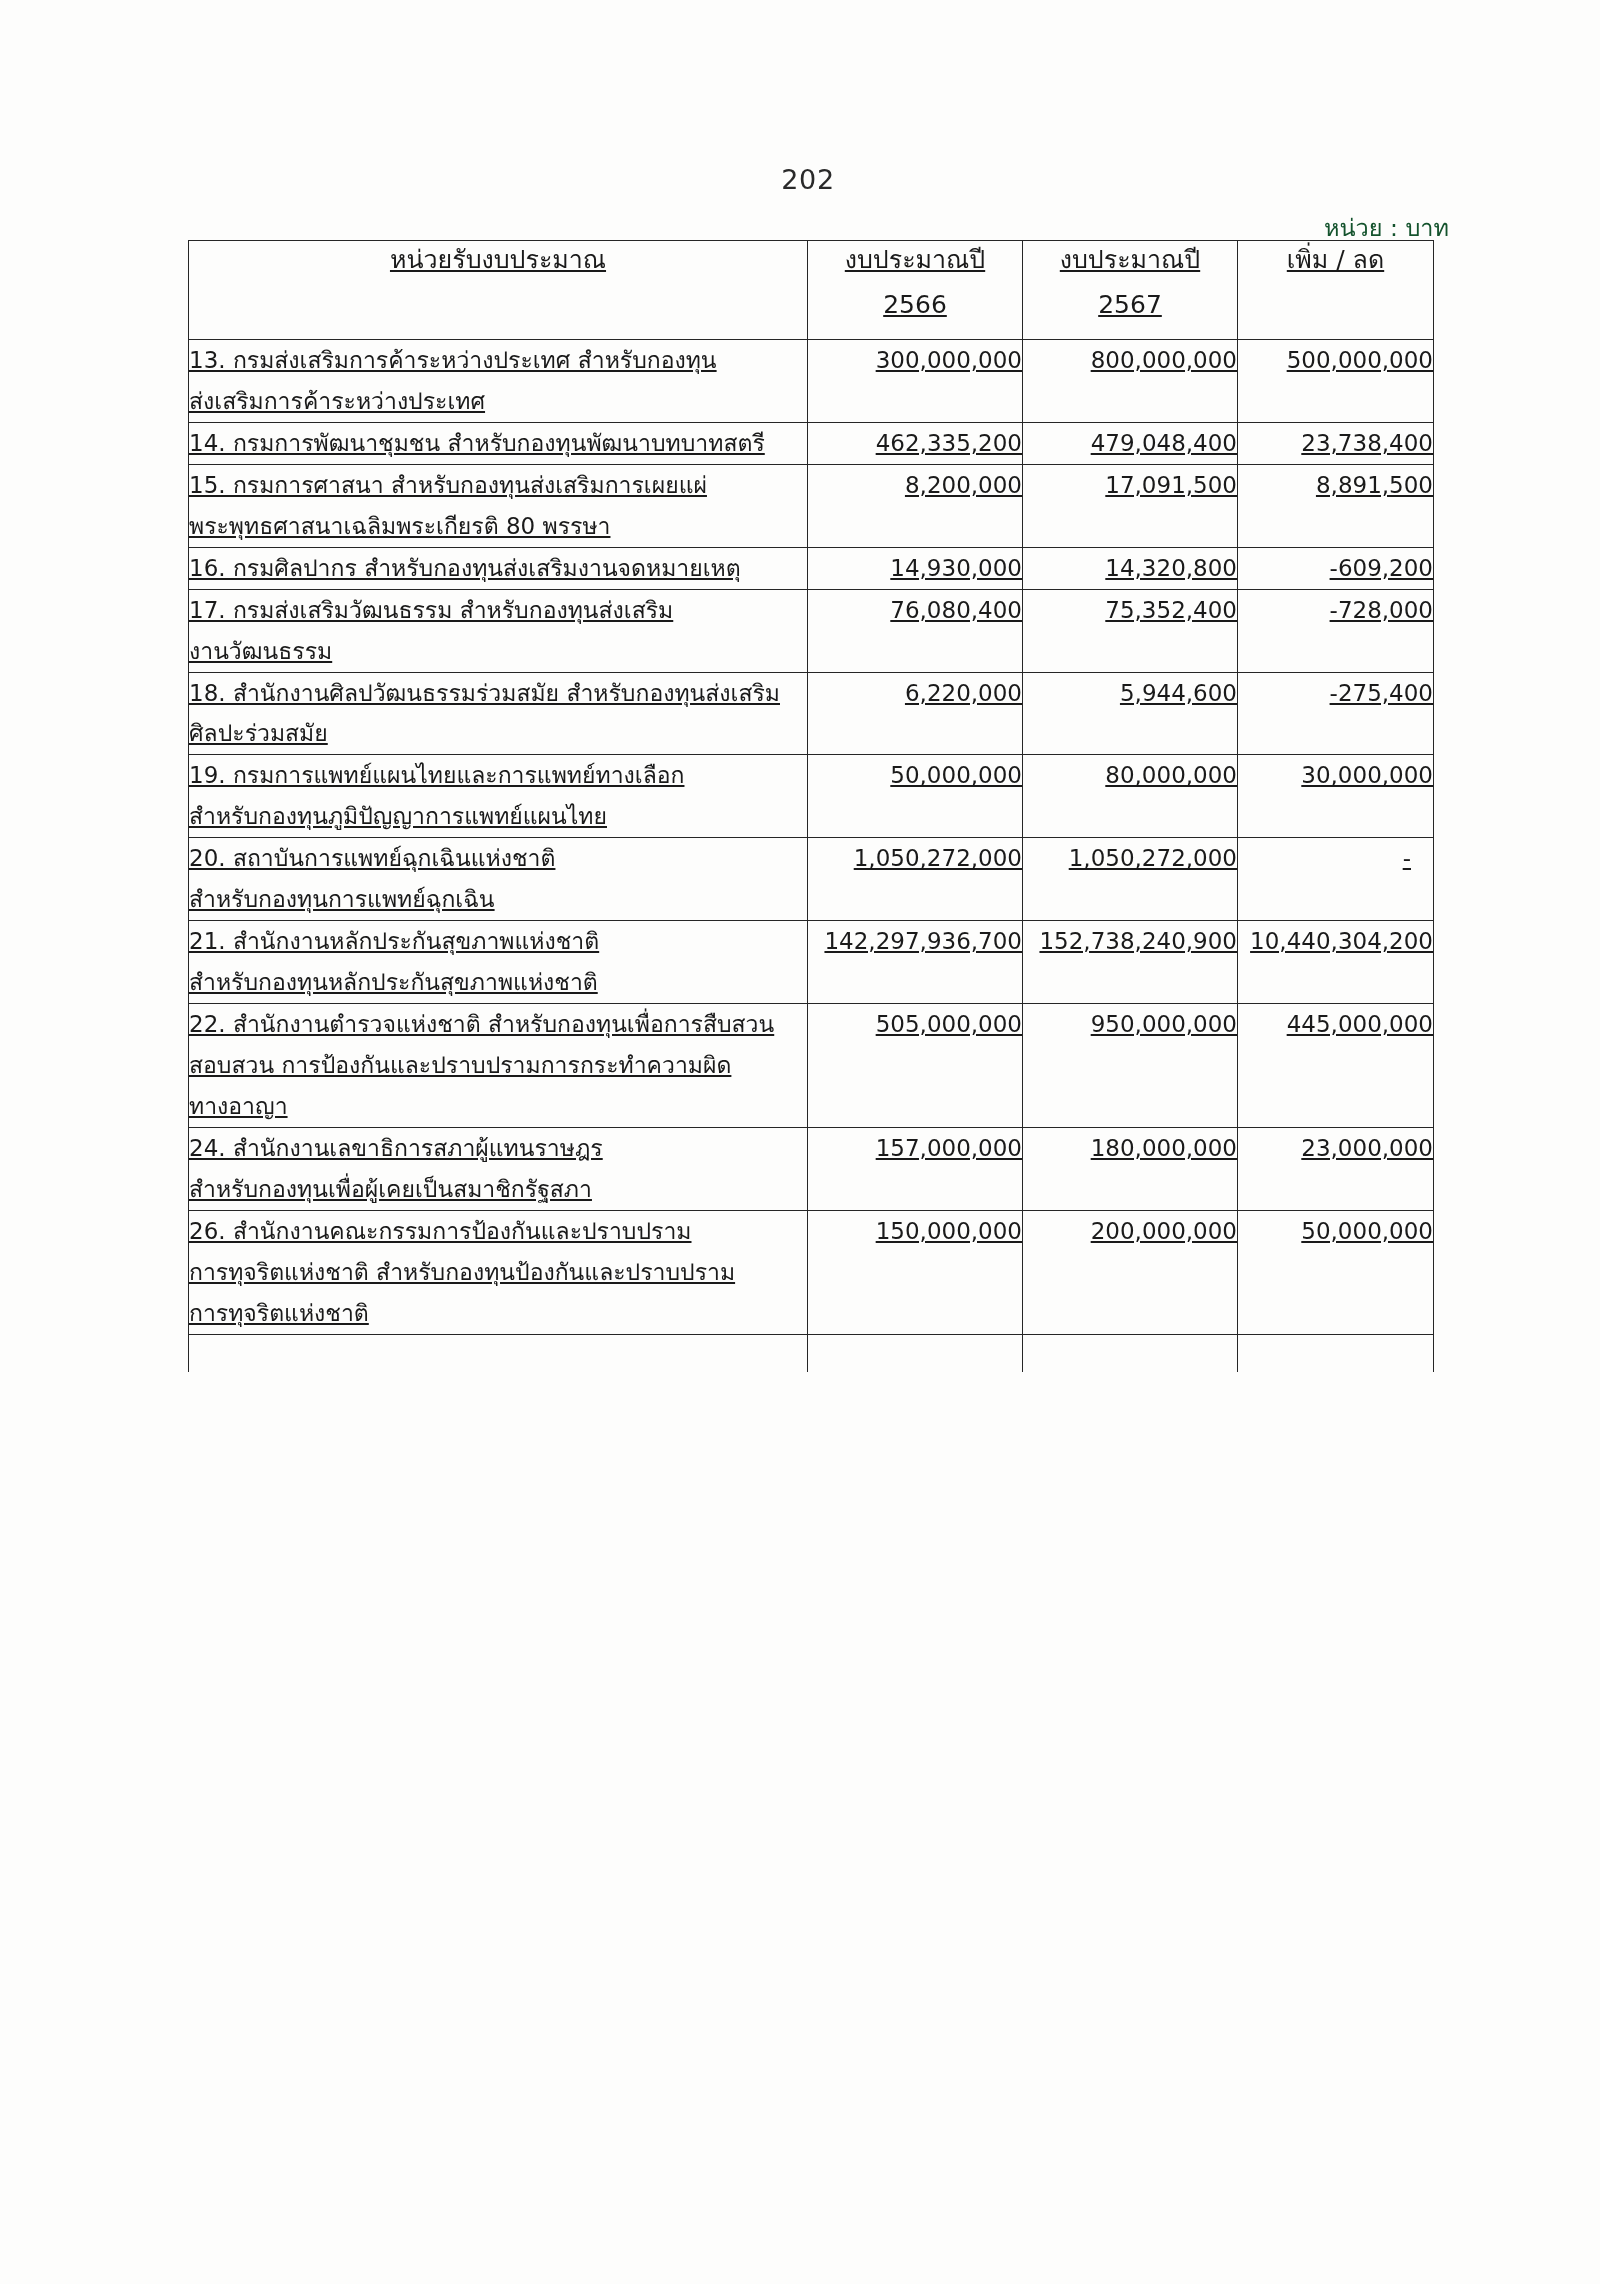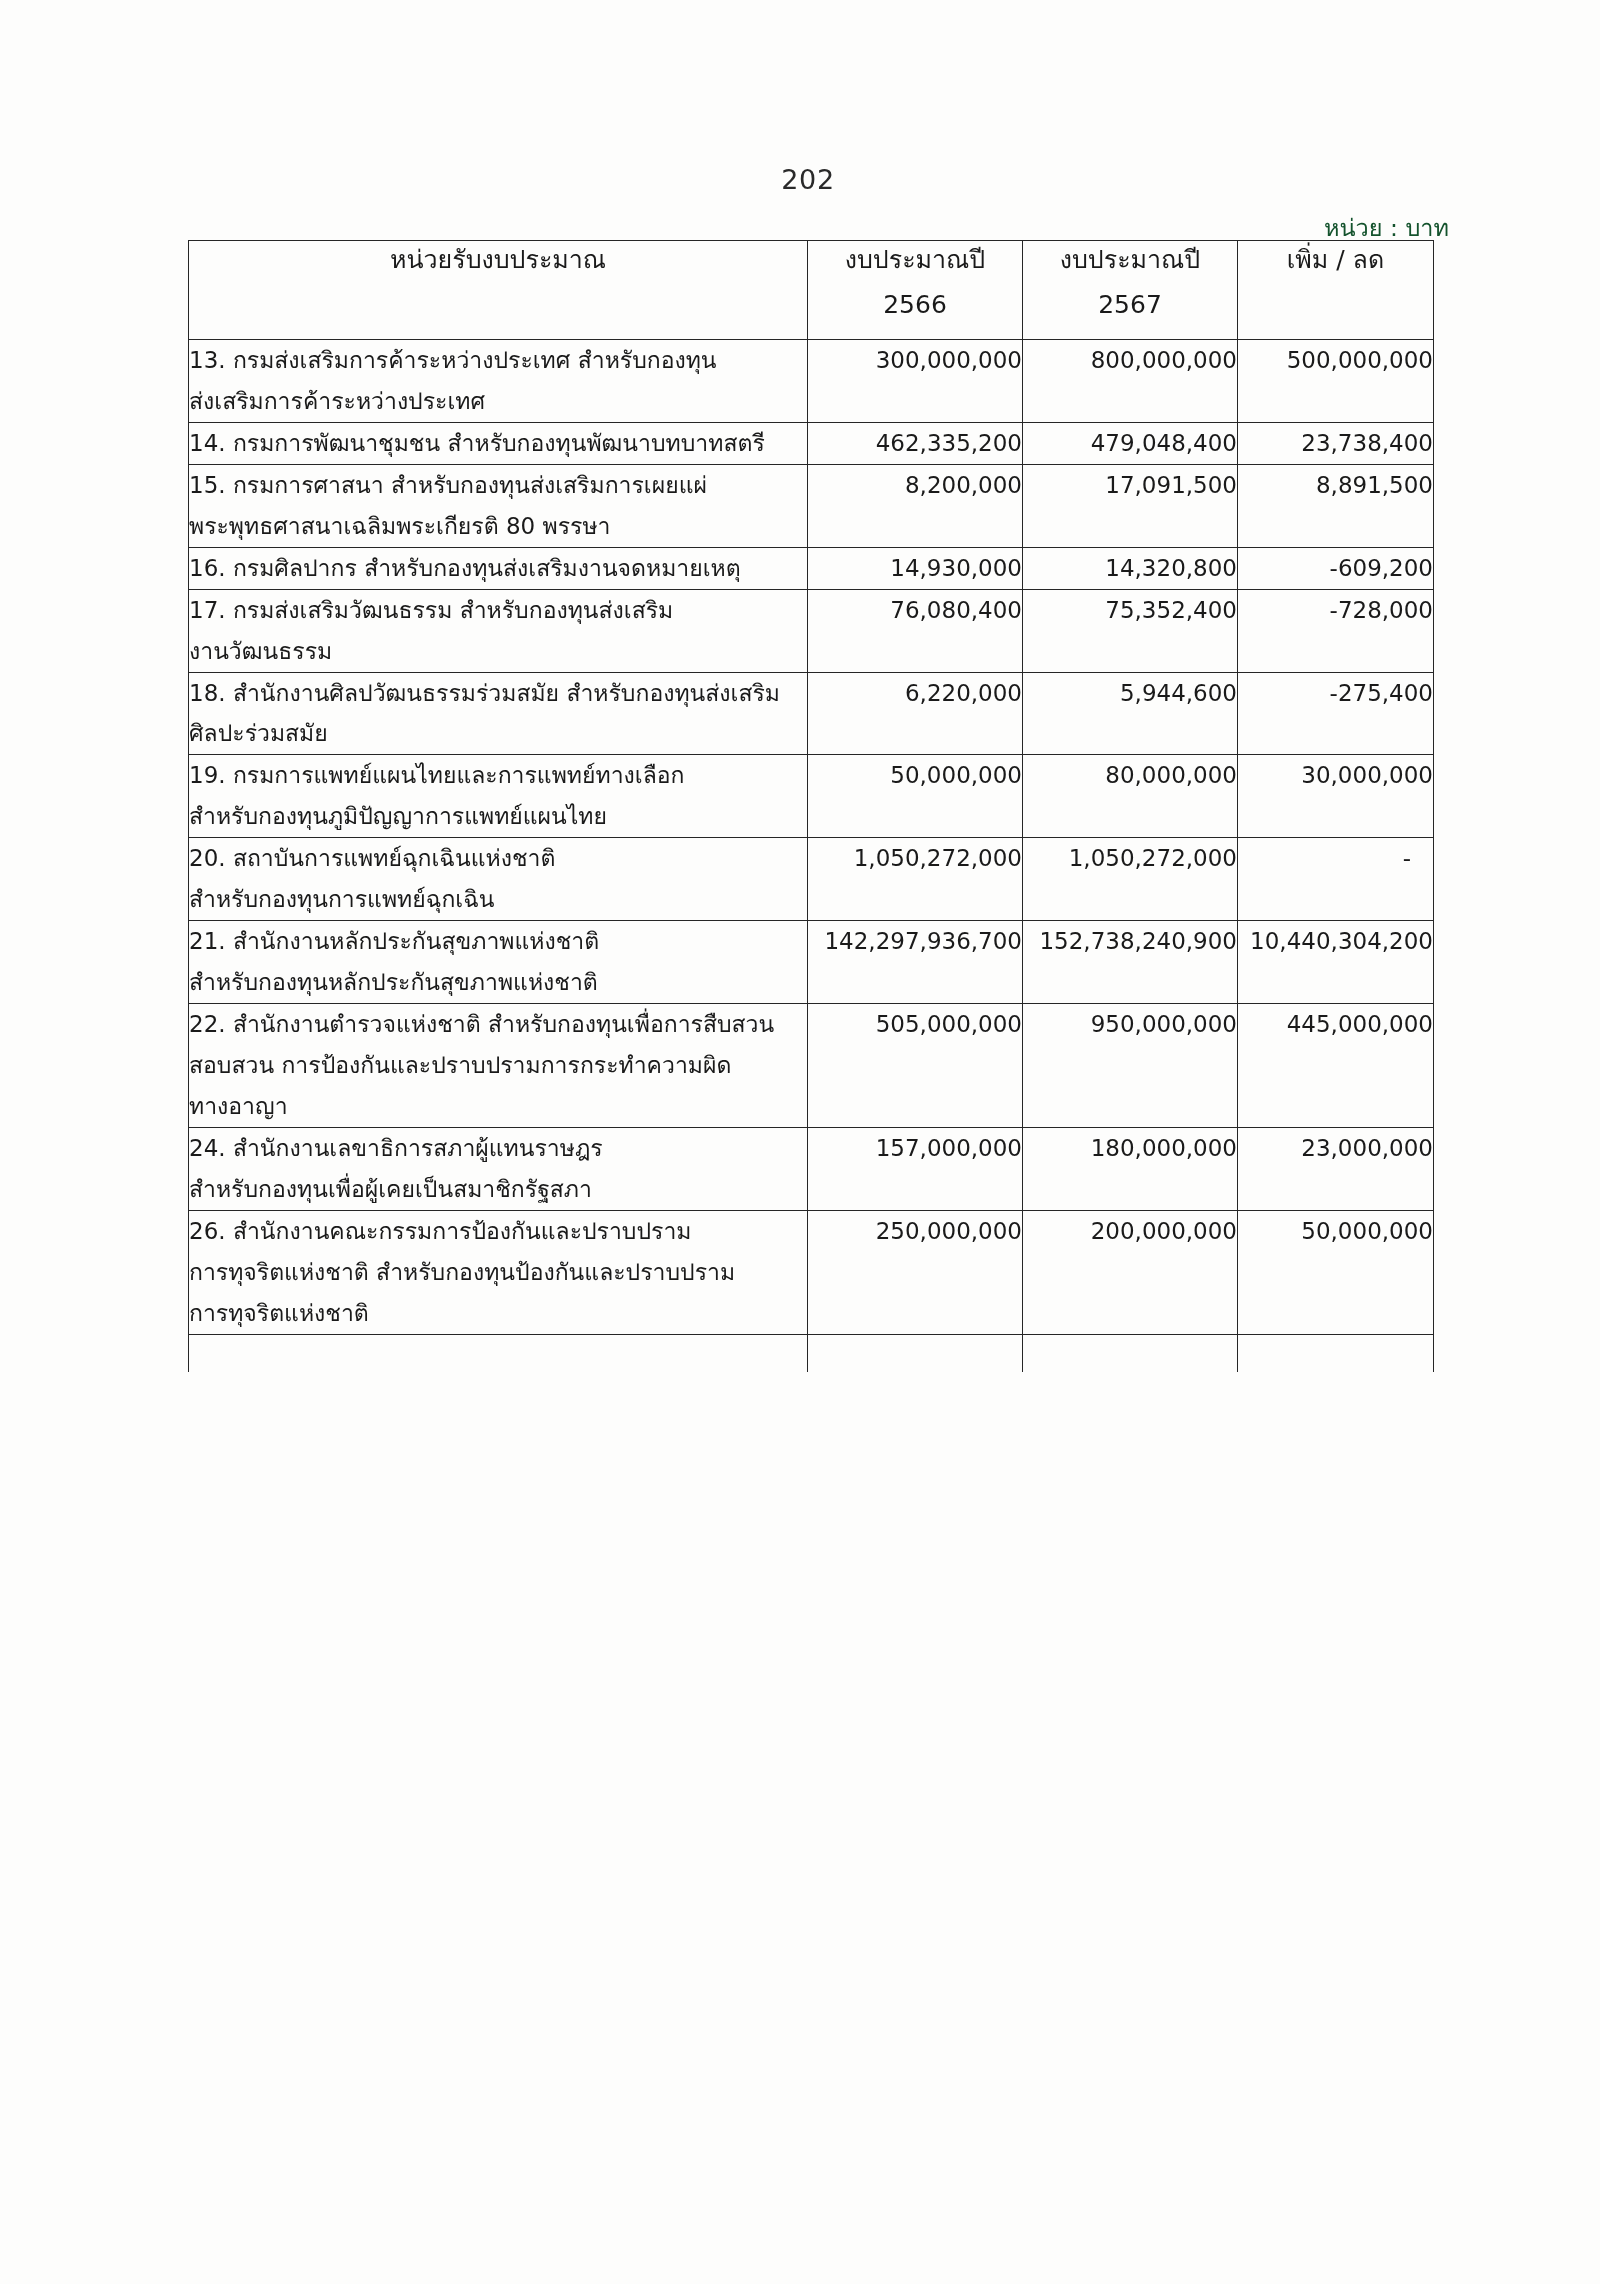--- a/index.html
+++ b/index.html
@@ -42,20 +42,21 @@
   .table-wrap {
     position: absolute;
     top: 240px;
     left: 188px;
     width: 1245px;
   }
   table.budget {
     width: 1245px;
     border-collapse: collapse;
     table-layout: fixed;
+    text-decoration: underline;
   }
   table.budget th, table.budget td {
     border: 1.3px solid #262626;
     vertical-align: top;
     padding: 0;
   }
   thead th {
     text-align: center;
     font-weight: normal;
     font-size: 25px;
@@ -234,21 +235,21 @@
             <td class="num">157,000,000</td>
             <td class="num">180,000,000</td>
             <td class="num">23,000,000</td>
           </tr>
           <tr>
             <td class="name">
               <span class="name-line">26. สำนักงานคณะกรรมการป้องกันและปราบปราม</span>
               <span class="name-line">การทุจริตแห่งชาติ สำหรับกองทุนป้องกันและปราบปราม</span>
               <span class="name-line">การทุจริตแห่งชาติ</span>
             </td>
-            <td class="num">250,000,000</td>
+            <td class="num">150,000,000</td>
             <td class="num">200,000,000</td>
             <td class="num">50,000,000</td>
           </tr>
           <tr class="spacer-row">
             <td></td>
             <td></td>
             <td></td>
             <td></td>
           </tr>
         </tbody>

